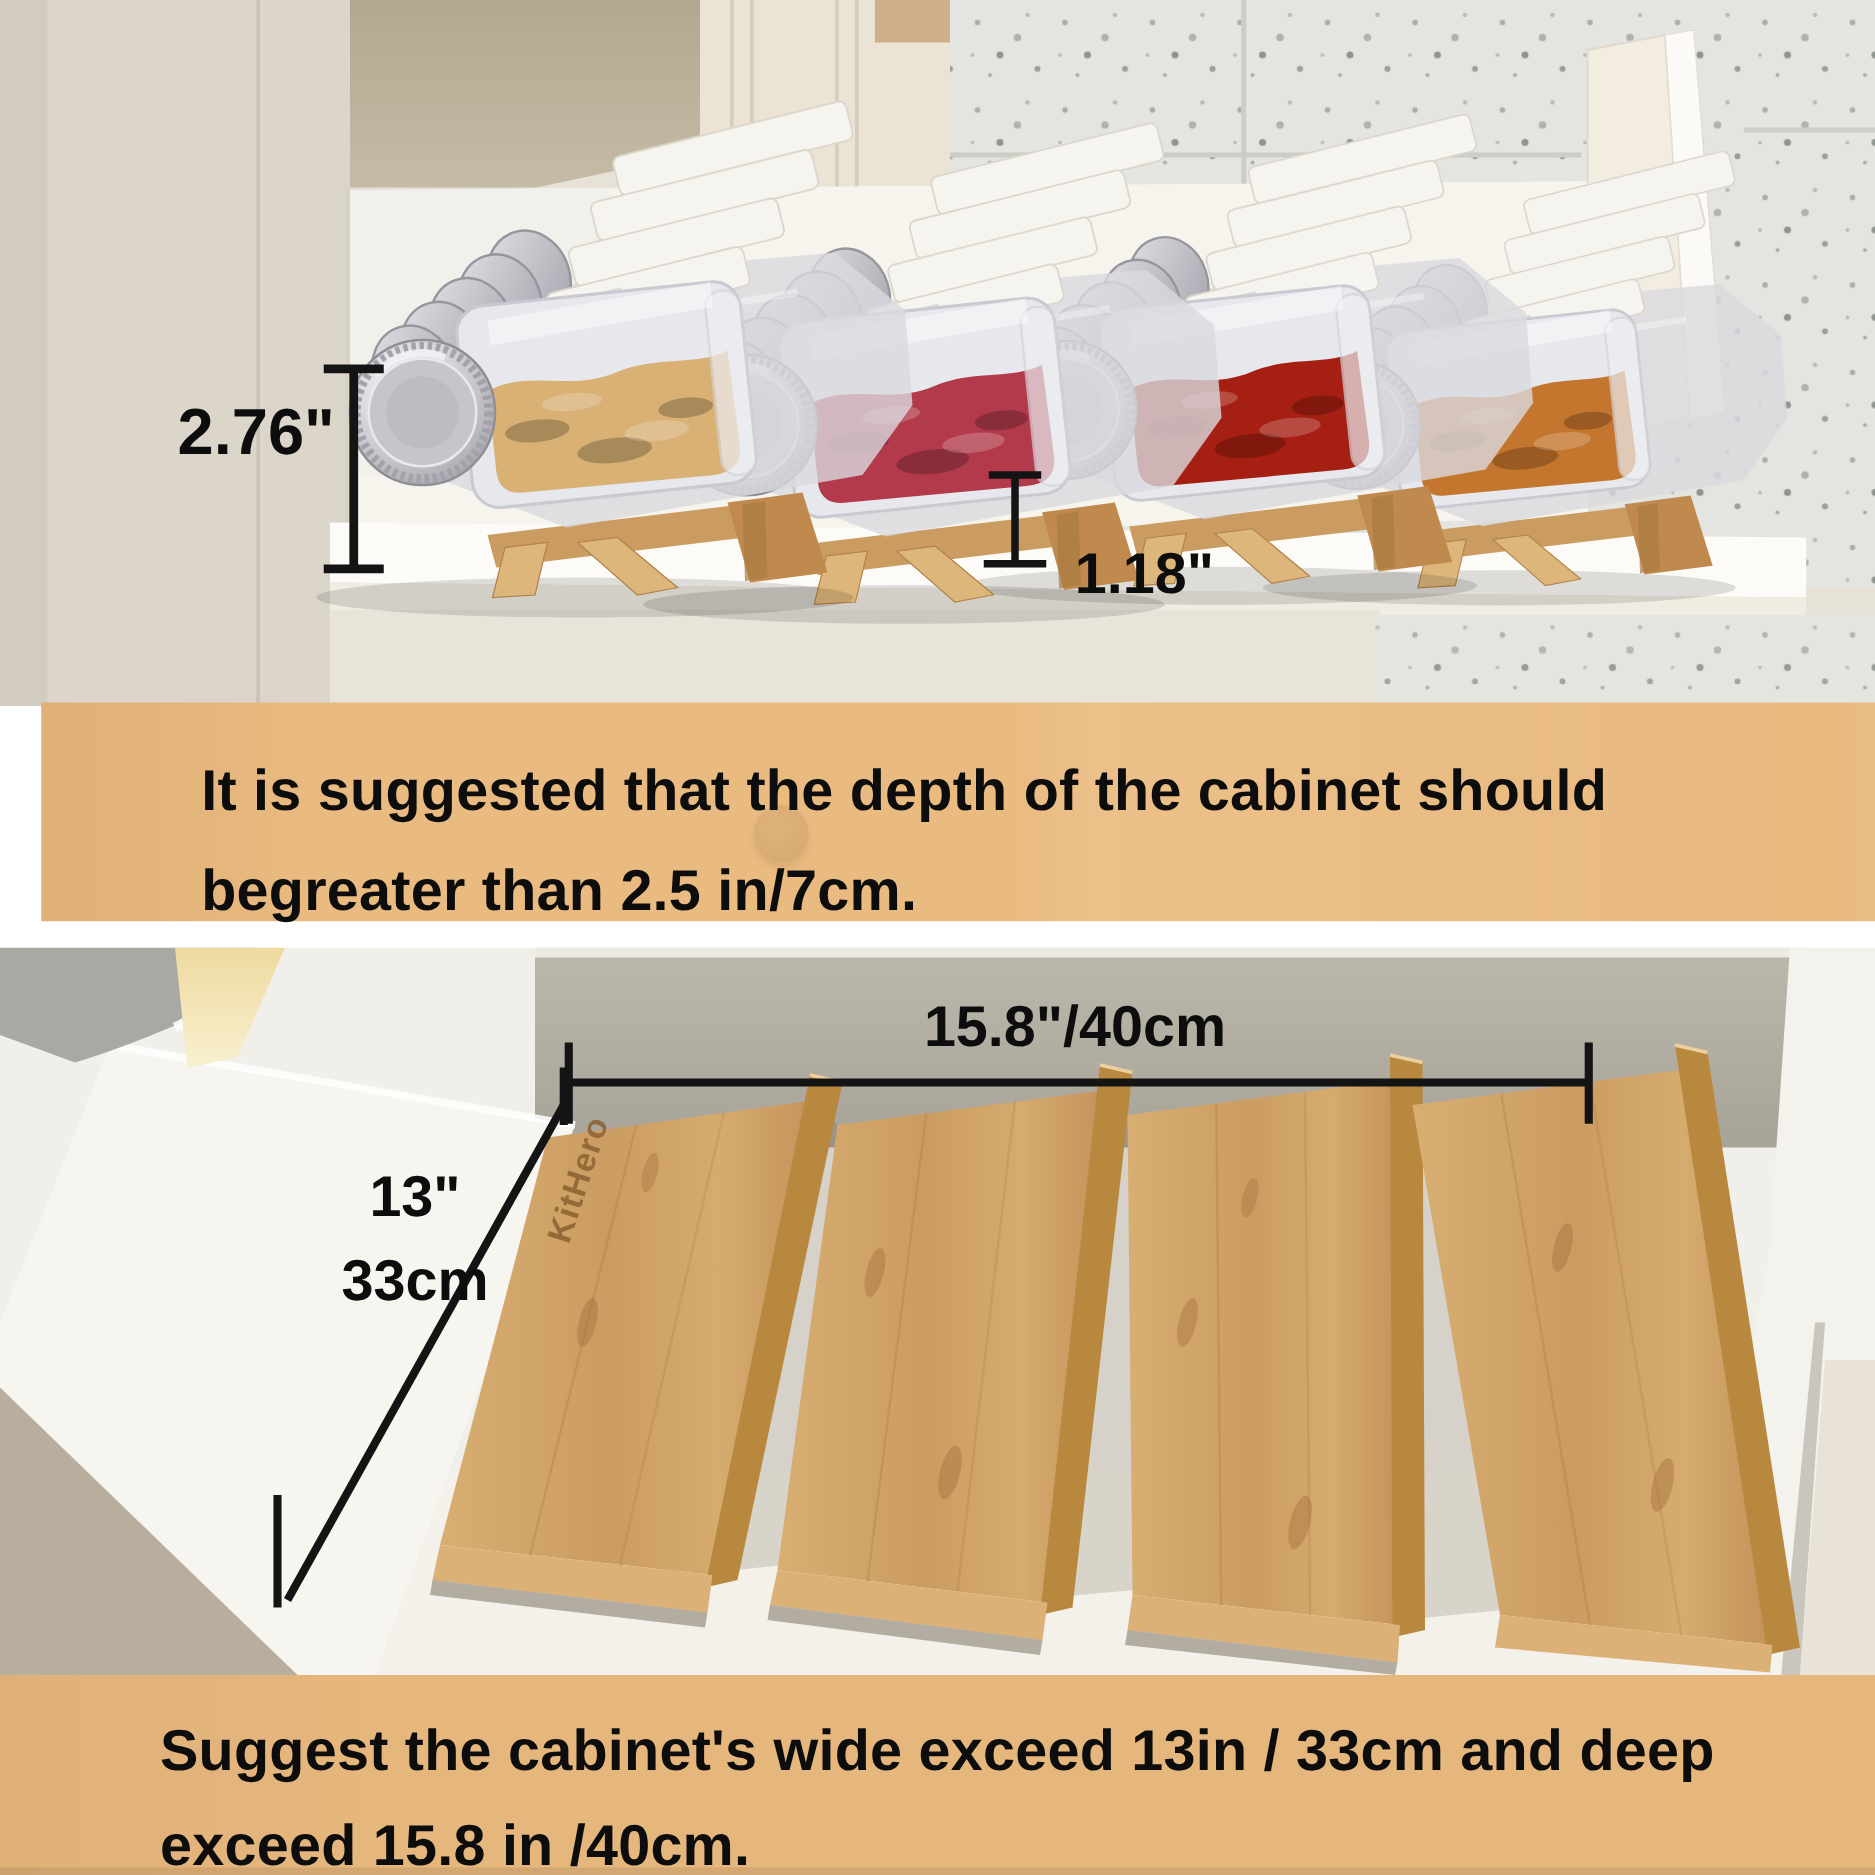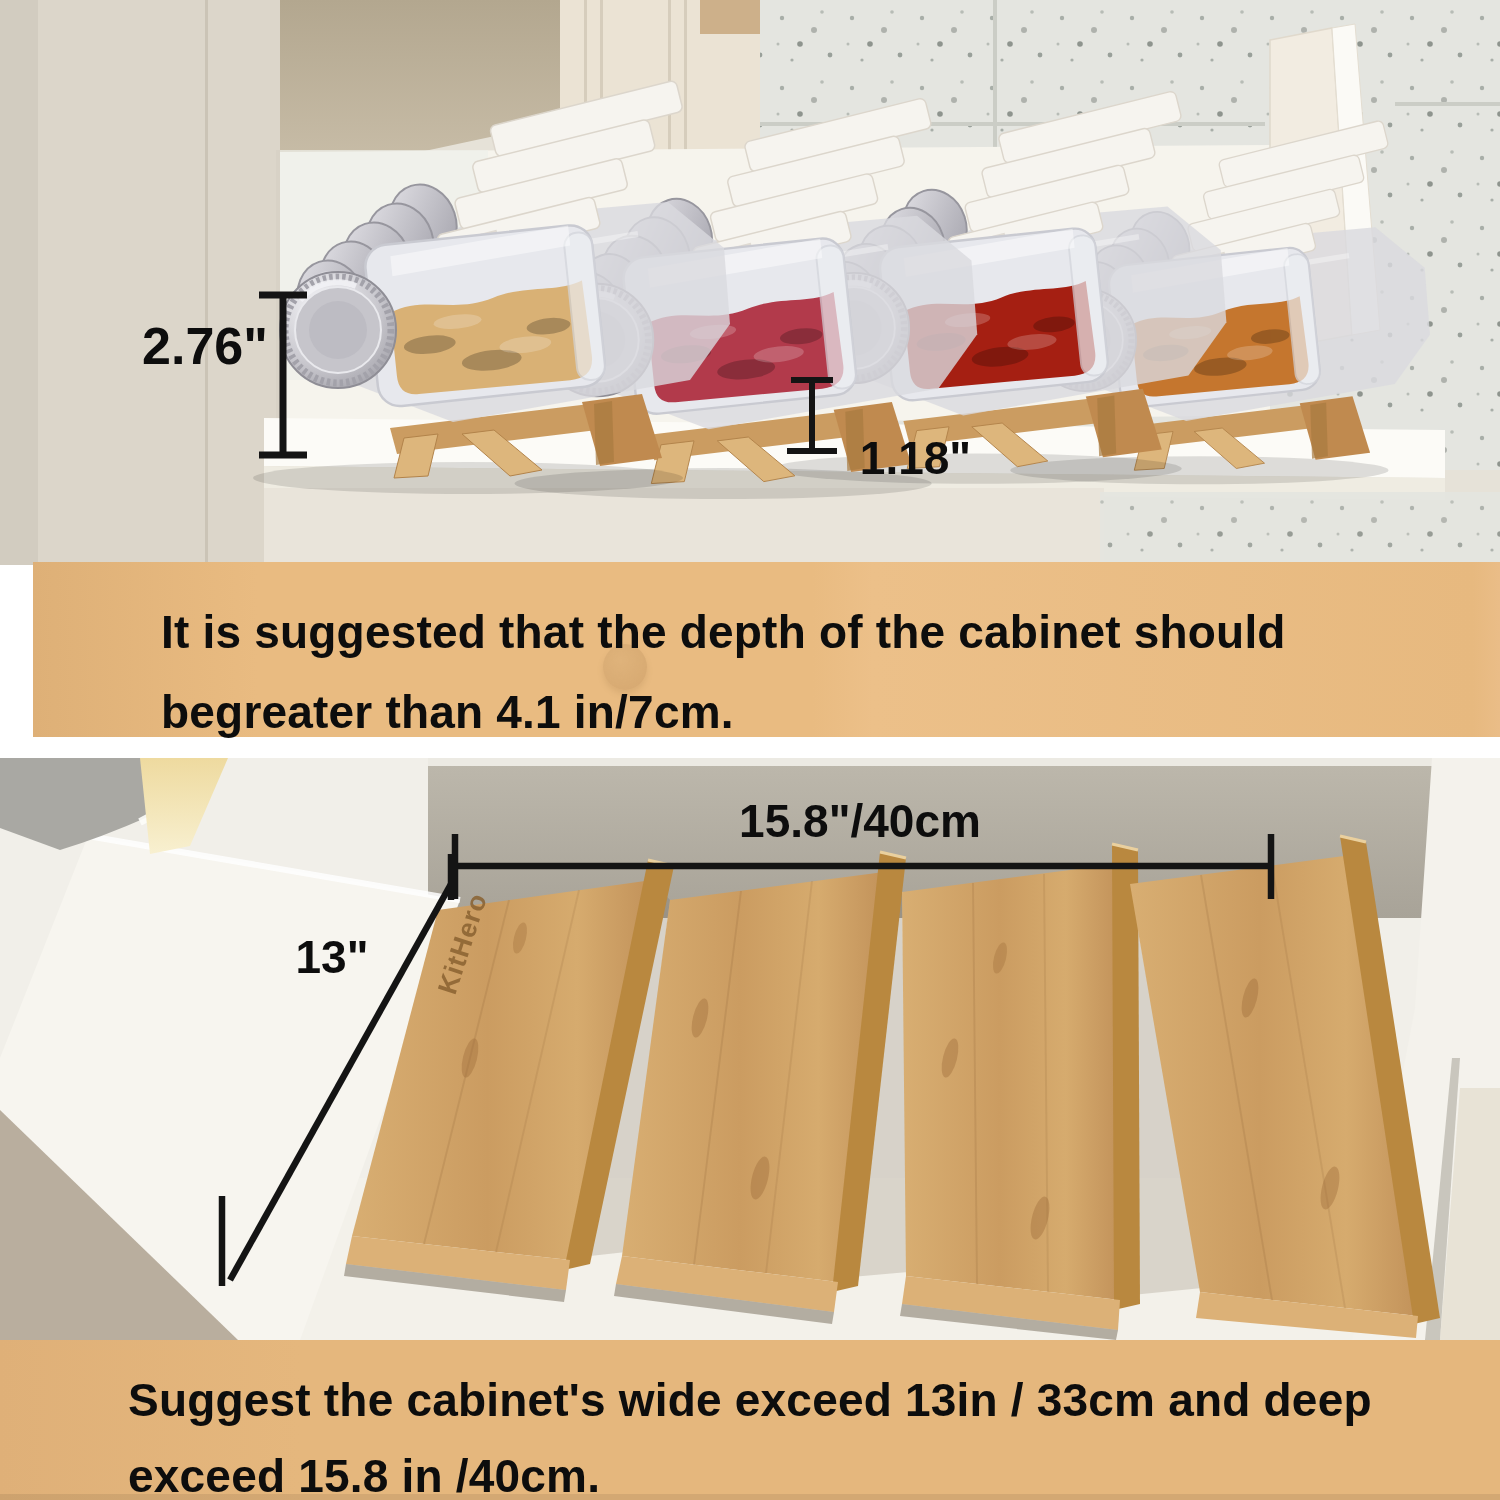--- a/index.html
+++ b/index.html
@@ -171,21 +171,21 @@
     </div>
     <div class="dim-label" id="dim-base-label">
       <div>1.18"</div>
     </div>
   </div>
 
   <div class="band" id="band-top">
     <div class="knob"></div>
     <div class="band-text">
       <div>It is suggested that the depth of the cabinet should</div>
-      <div>begreater than 4.1 in/7cm.</div>
+      <div>begreater than 2.5 in/7cm.</div>
     </div>
   </div>
 
   <div class="photo" id="photo-bottom">
     <svg width="1500" height="582" viewBox="0 0 1500 582">
       <defs>
         <linearGradient id="backwallG" x1="0" y1="0" x2="0" y2="1">
           <stop offset="0" stop-color="#bcb7ab"></stop>
             <stop offset="1" stop-color="#a8a398"></stop>
         </linearGradient>
@@ -286,20 +286,21 @@
         <line x1="451" y1="96" x2="451" y2="142"></line>
         <line x1="222" y1="438" x2="222" y2="528"></line>
       </g>
     </svg>
 
     <div class="dim-label" id="dim-width-label" style="top:38px;left:640px;position:absolute;">
       <div>15.8"/40cm</div>
     </div>
     <div class="dim-label" id="dim-depth-label" style="top:166px;left:222px;position:absolute;">
       <div>13"</div>
+      <div>33cm</div>
     </div>
   </div>
 
   <div class="band" id="band-bottom">
     <div class="band-text">
       <div>Suggest the cabinet's wide exceed 13in / 33cm and deep</div>
       <div>exceed 15.8 in /40cm.</div>
     </div>
   </div>
 

